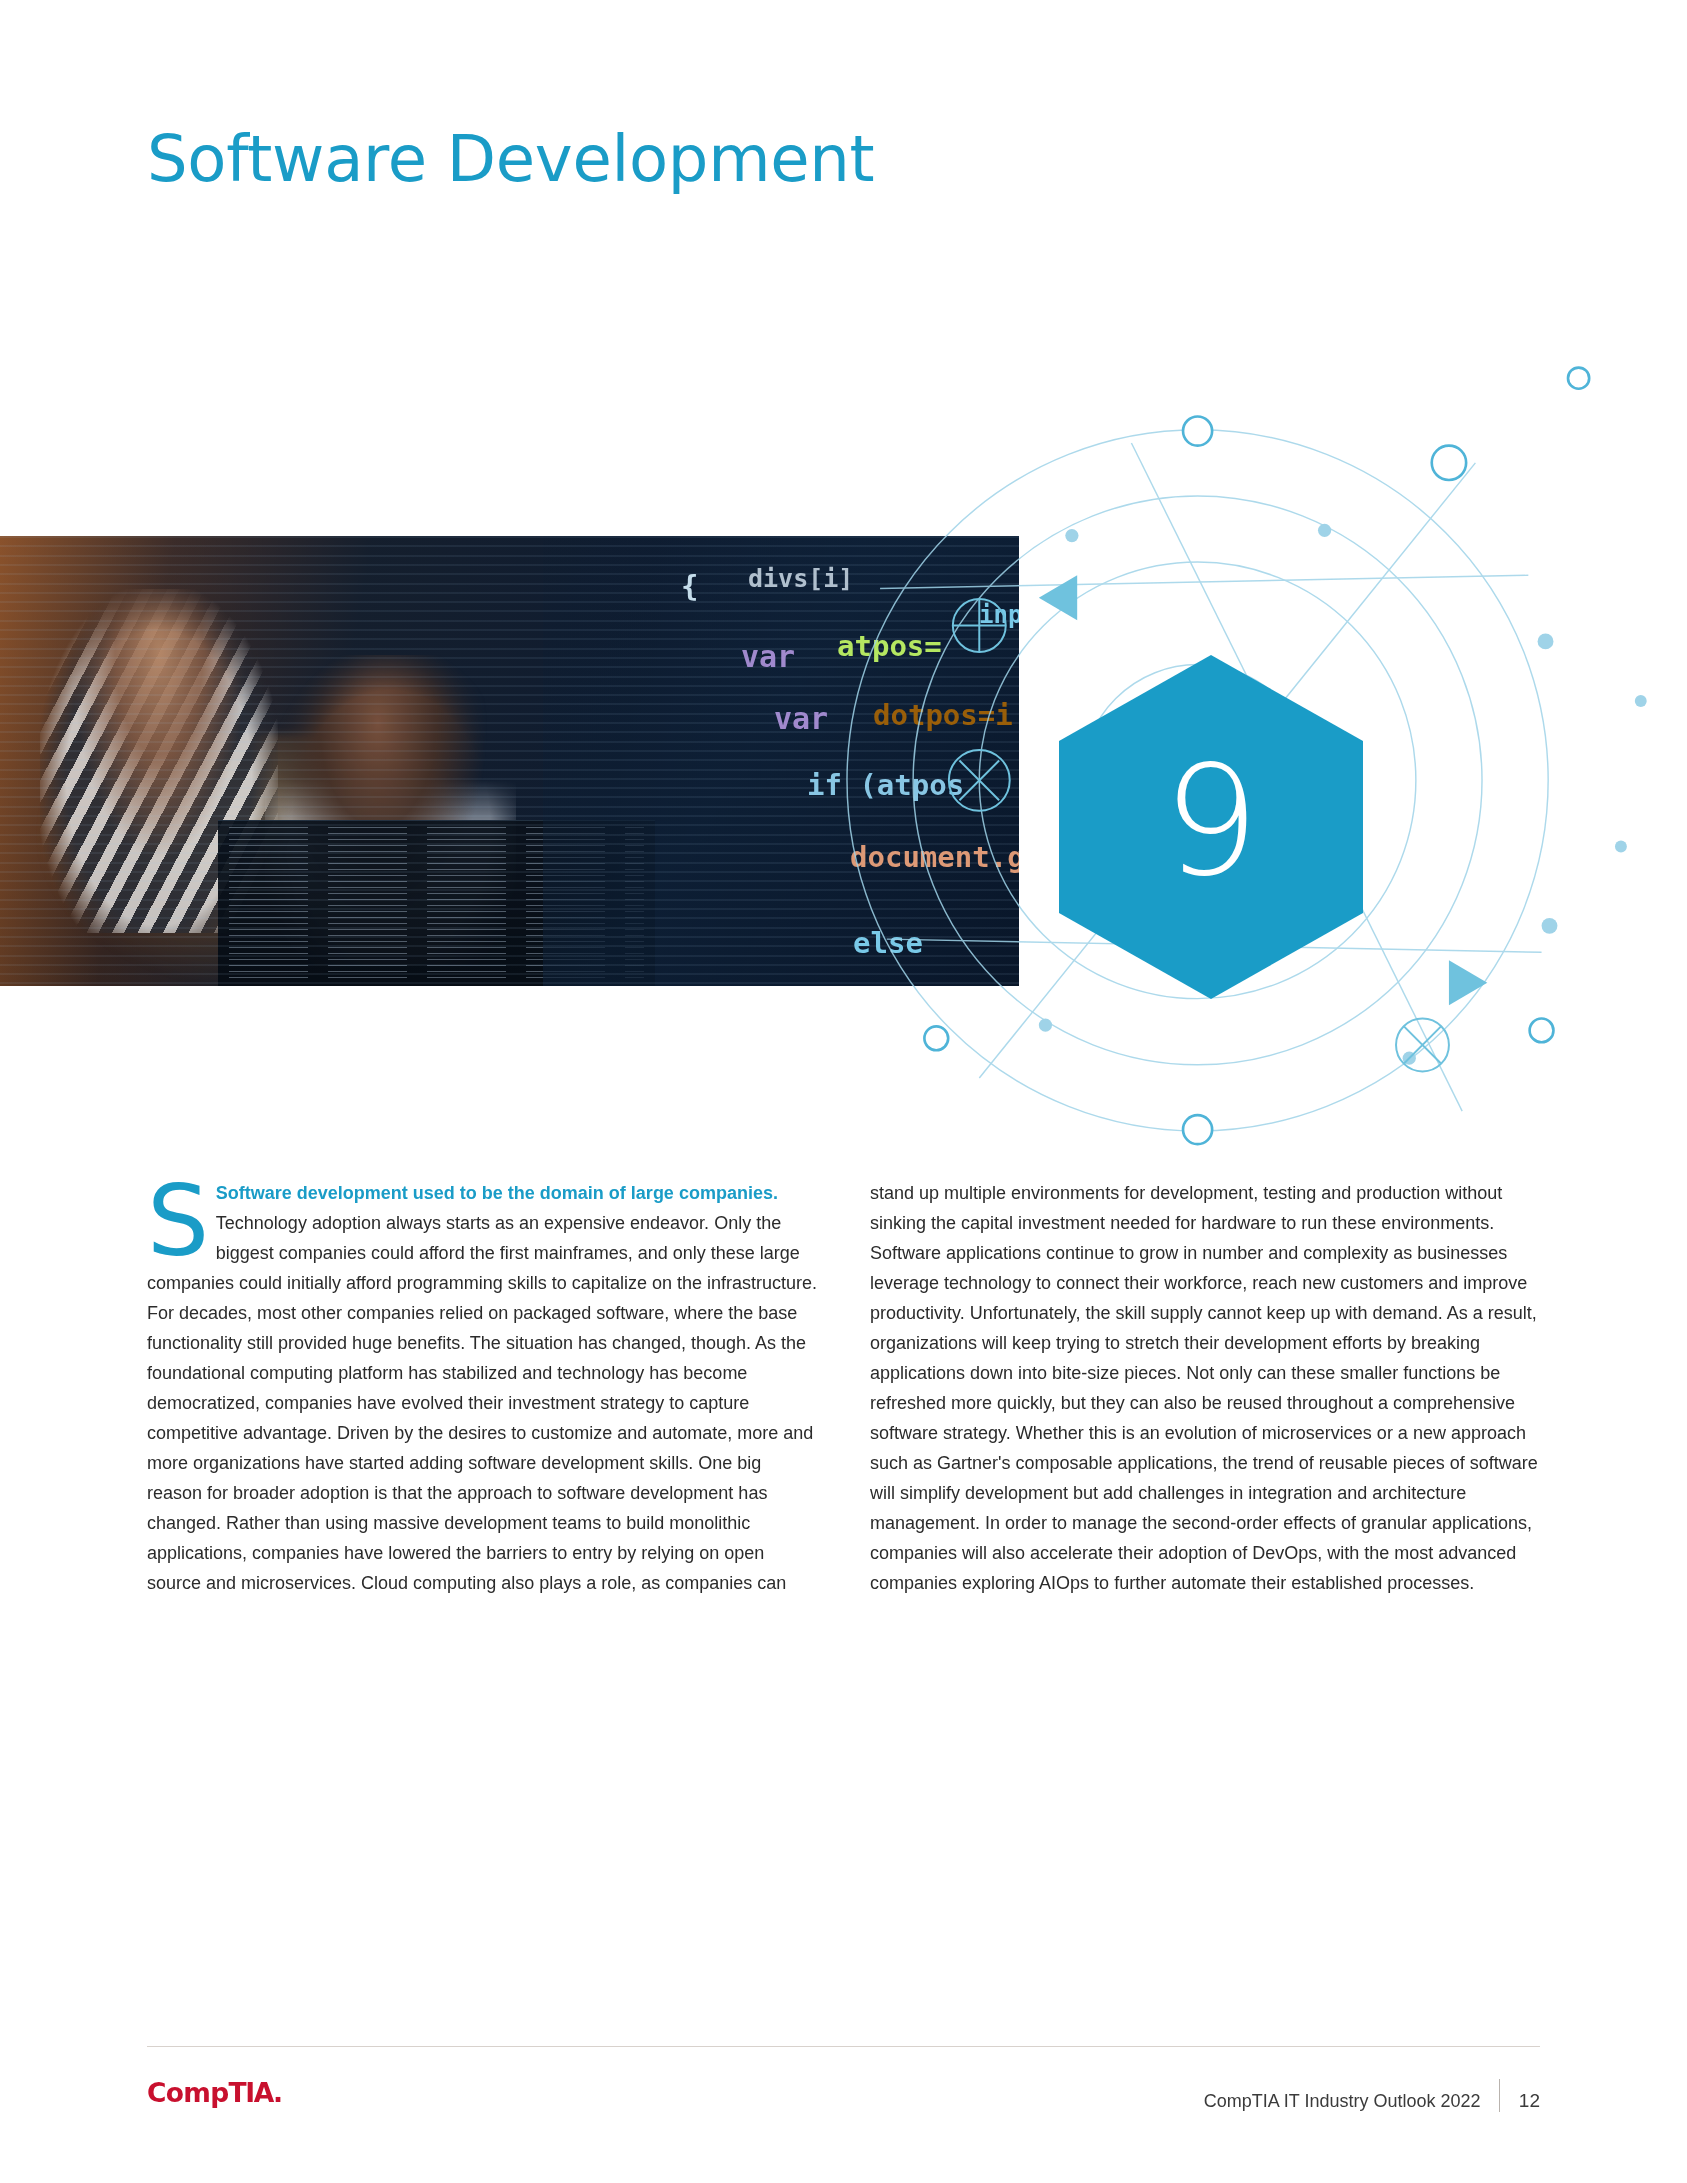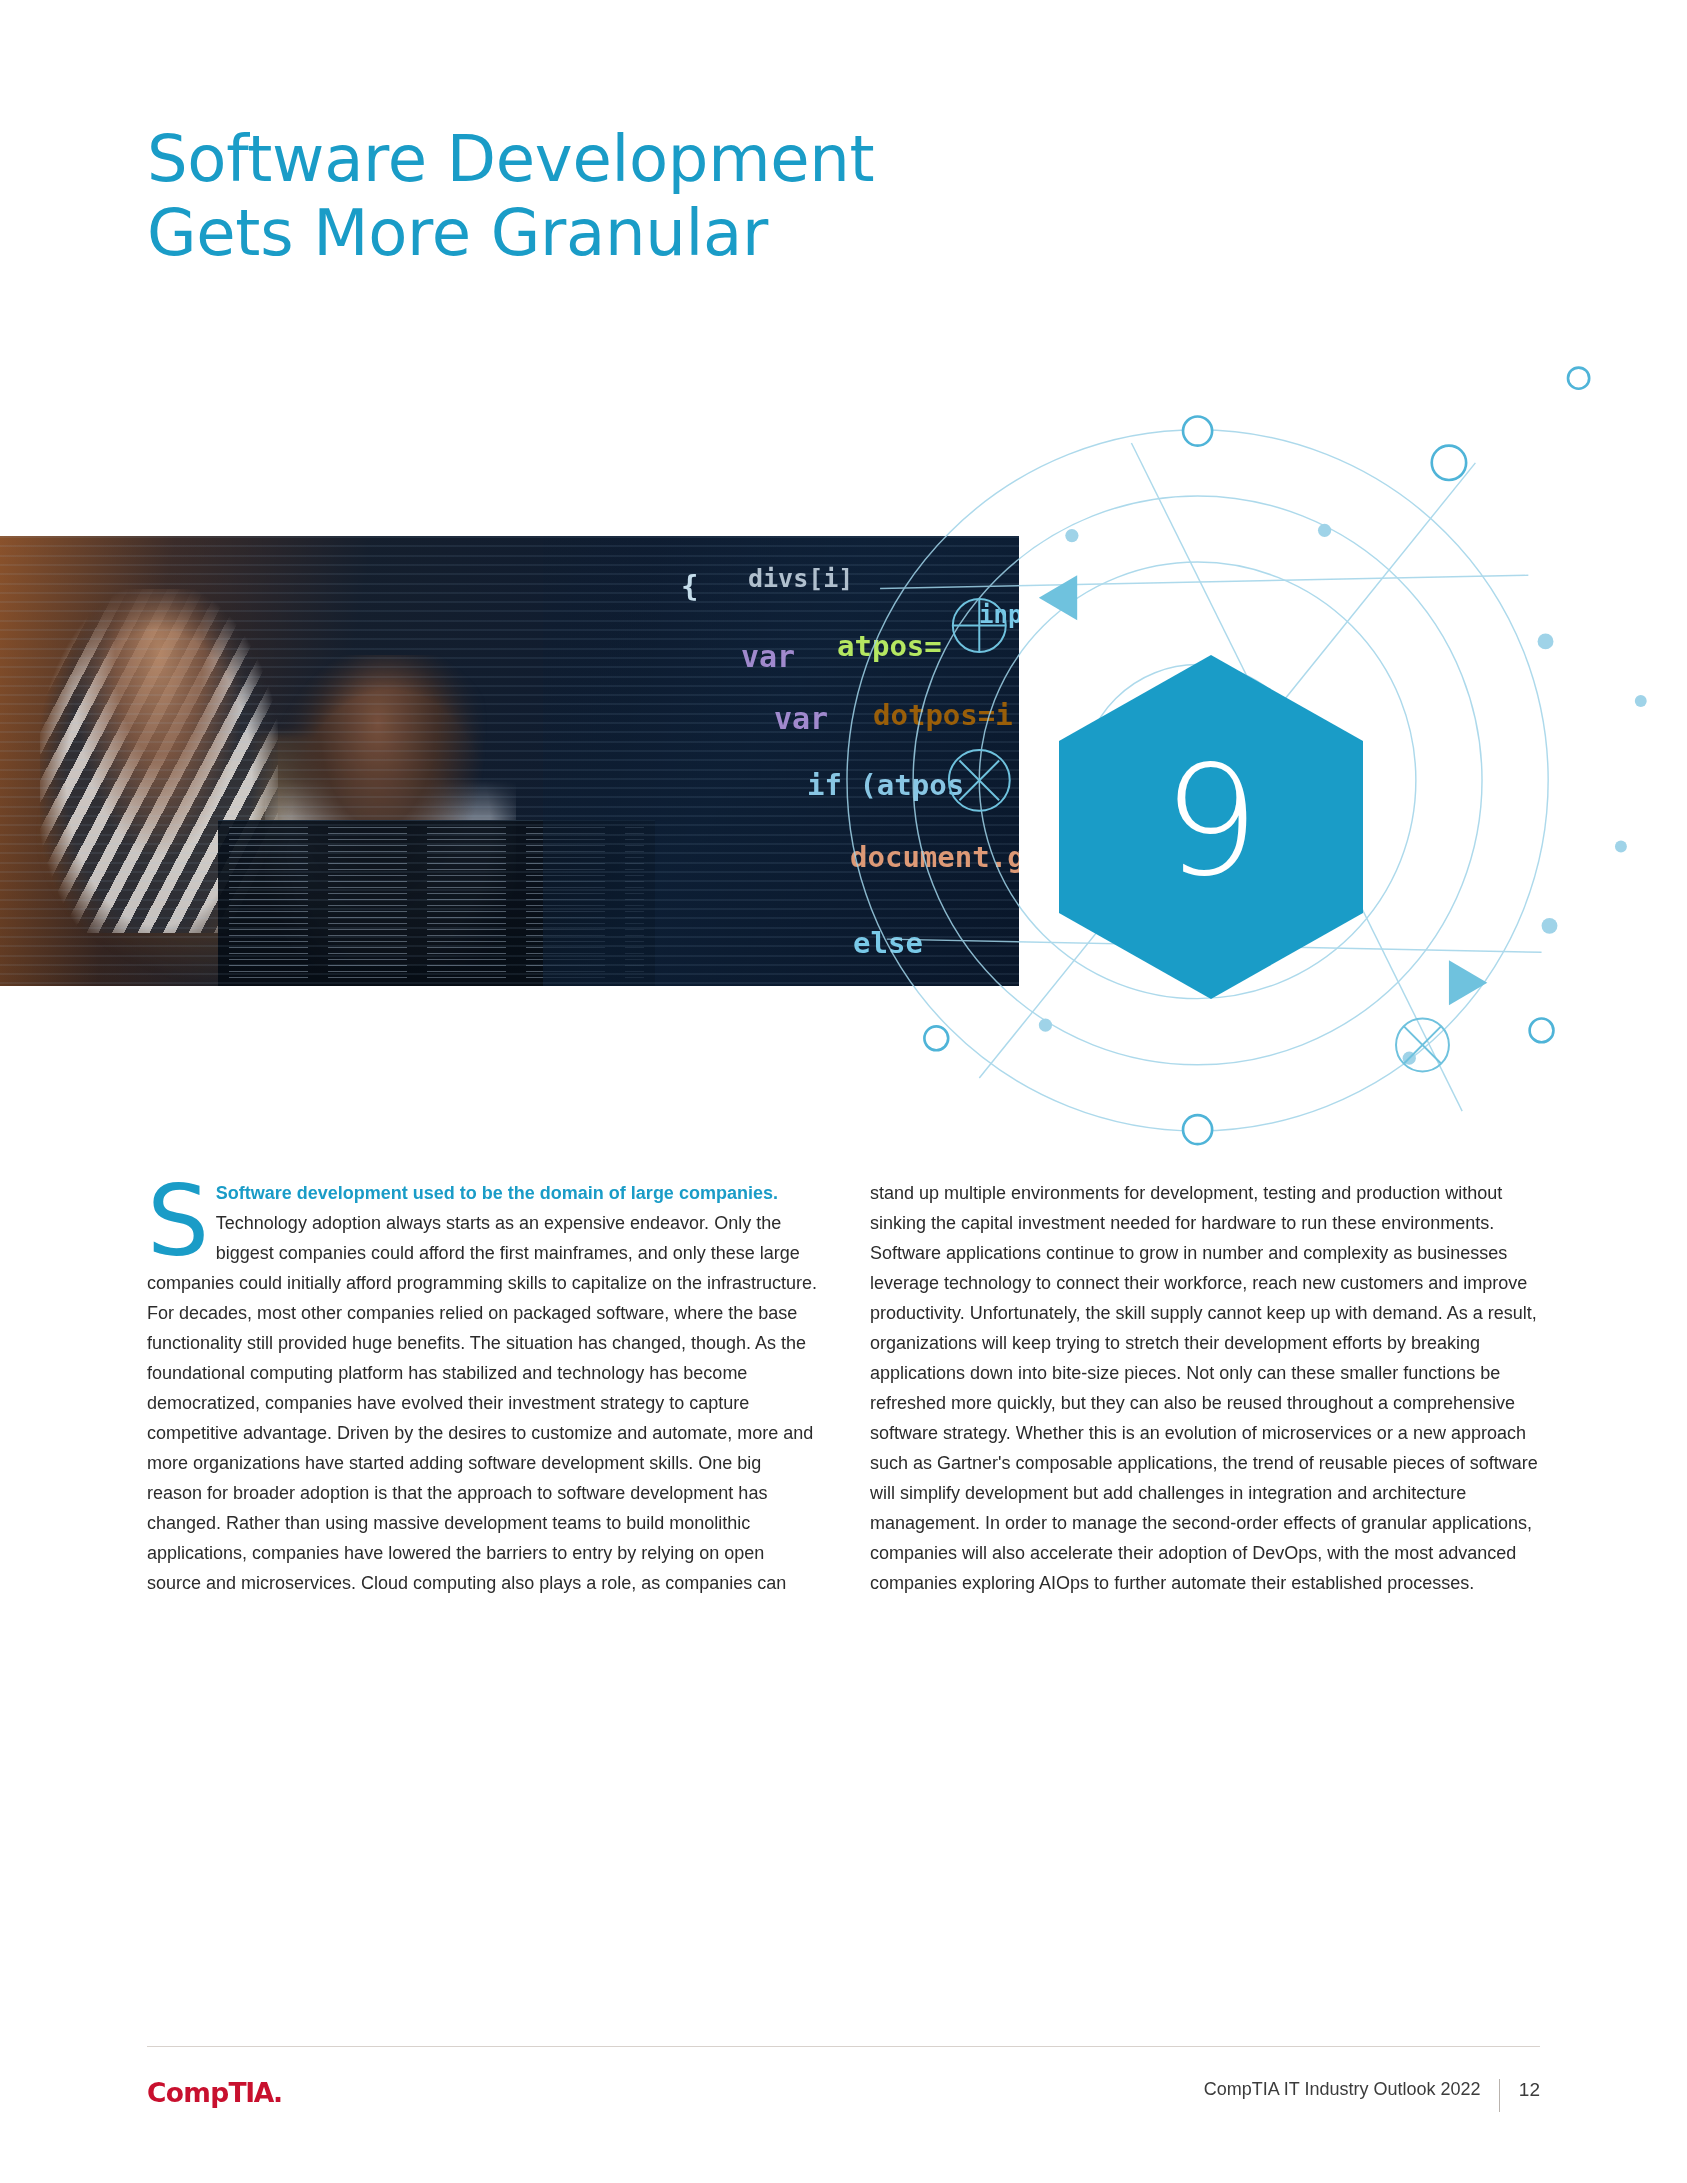--- a/index.html
+++ b/index.html
@@ -222,38 +222,37 @@
     color: #c8102e;
     letter-spacing: -0.7px;
   }
   .logo .tia { letter-spacing: -1.3px; }
   .logo .dot { font-size: 26.5px; }
   .footer-right {
     position: absolute;
     right: 147px;
     top: 2079px;
     display: flex;
-    align-items: flex-start;
+    align-items: flex-end;
     gap: 18.5px;
     font-size: 18px;
     color: #3b3b3b;
   }
   .footer-div {
     width: 1.3px;
     height: 33px;
     background: #b9b3ae;
   }
   .pagenum { font-size: 19px; color: #3b3b3b; }
 </style>
 </head>
 <body>
 
 <div class="title-block">
   <div class="title-line">Software Development</div>
-  <div class="title-line">Gets More Granular</div>
 </div>
 
 <div class="hero">
 
   <div class="hero-photo">
     <div class="ph-bg"></div>
     <div class="ph-screenglow"></div>
     <div class="ph-person-a"></div>
     <div class="ph-person-b"></div>
     <div class="ph-monitor">

